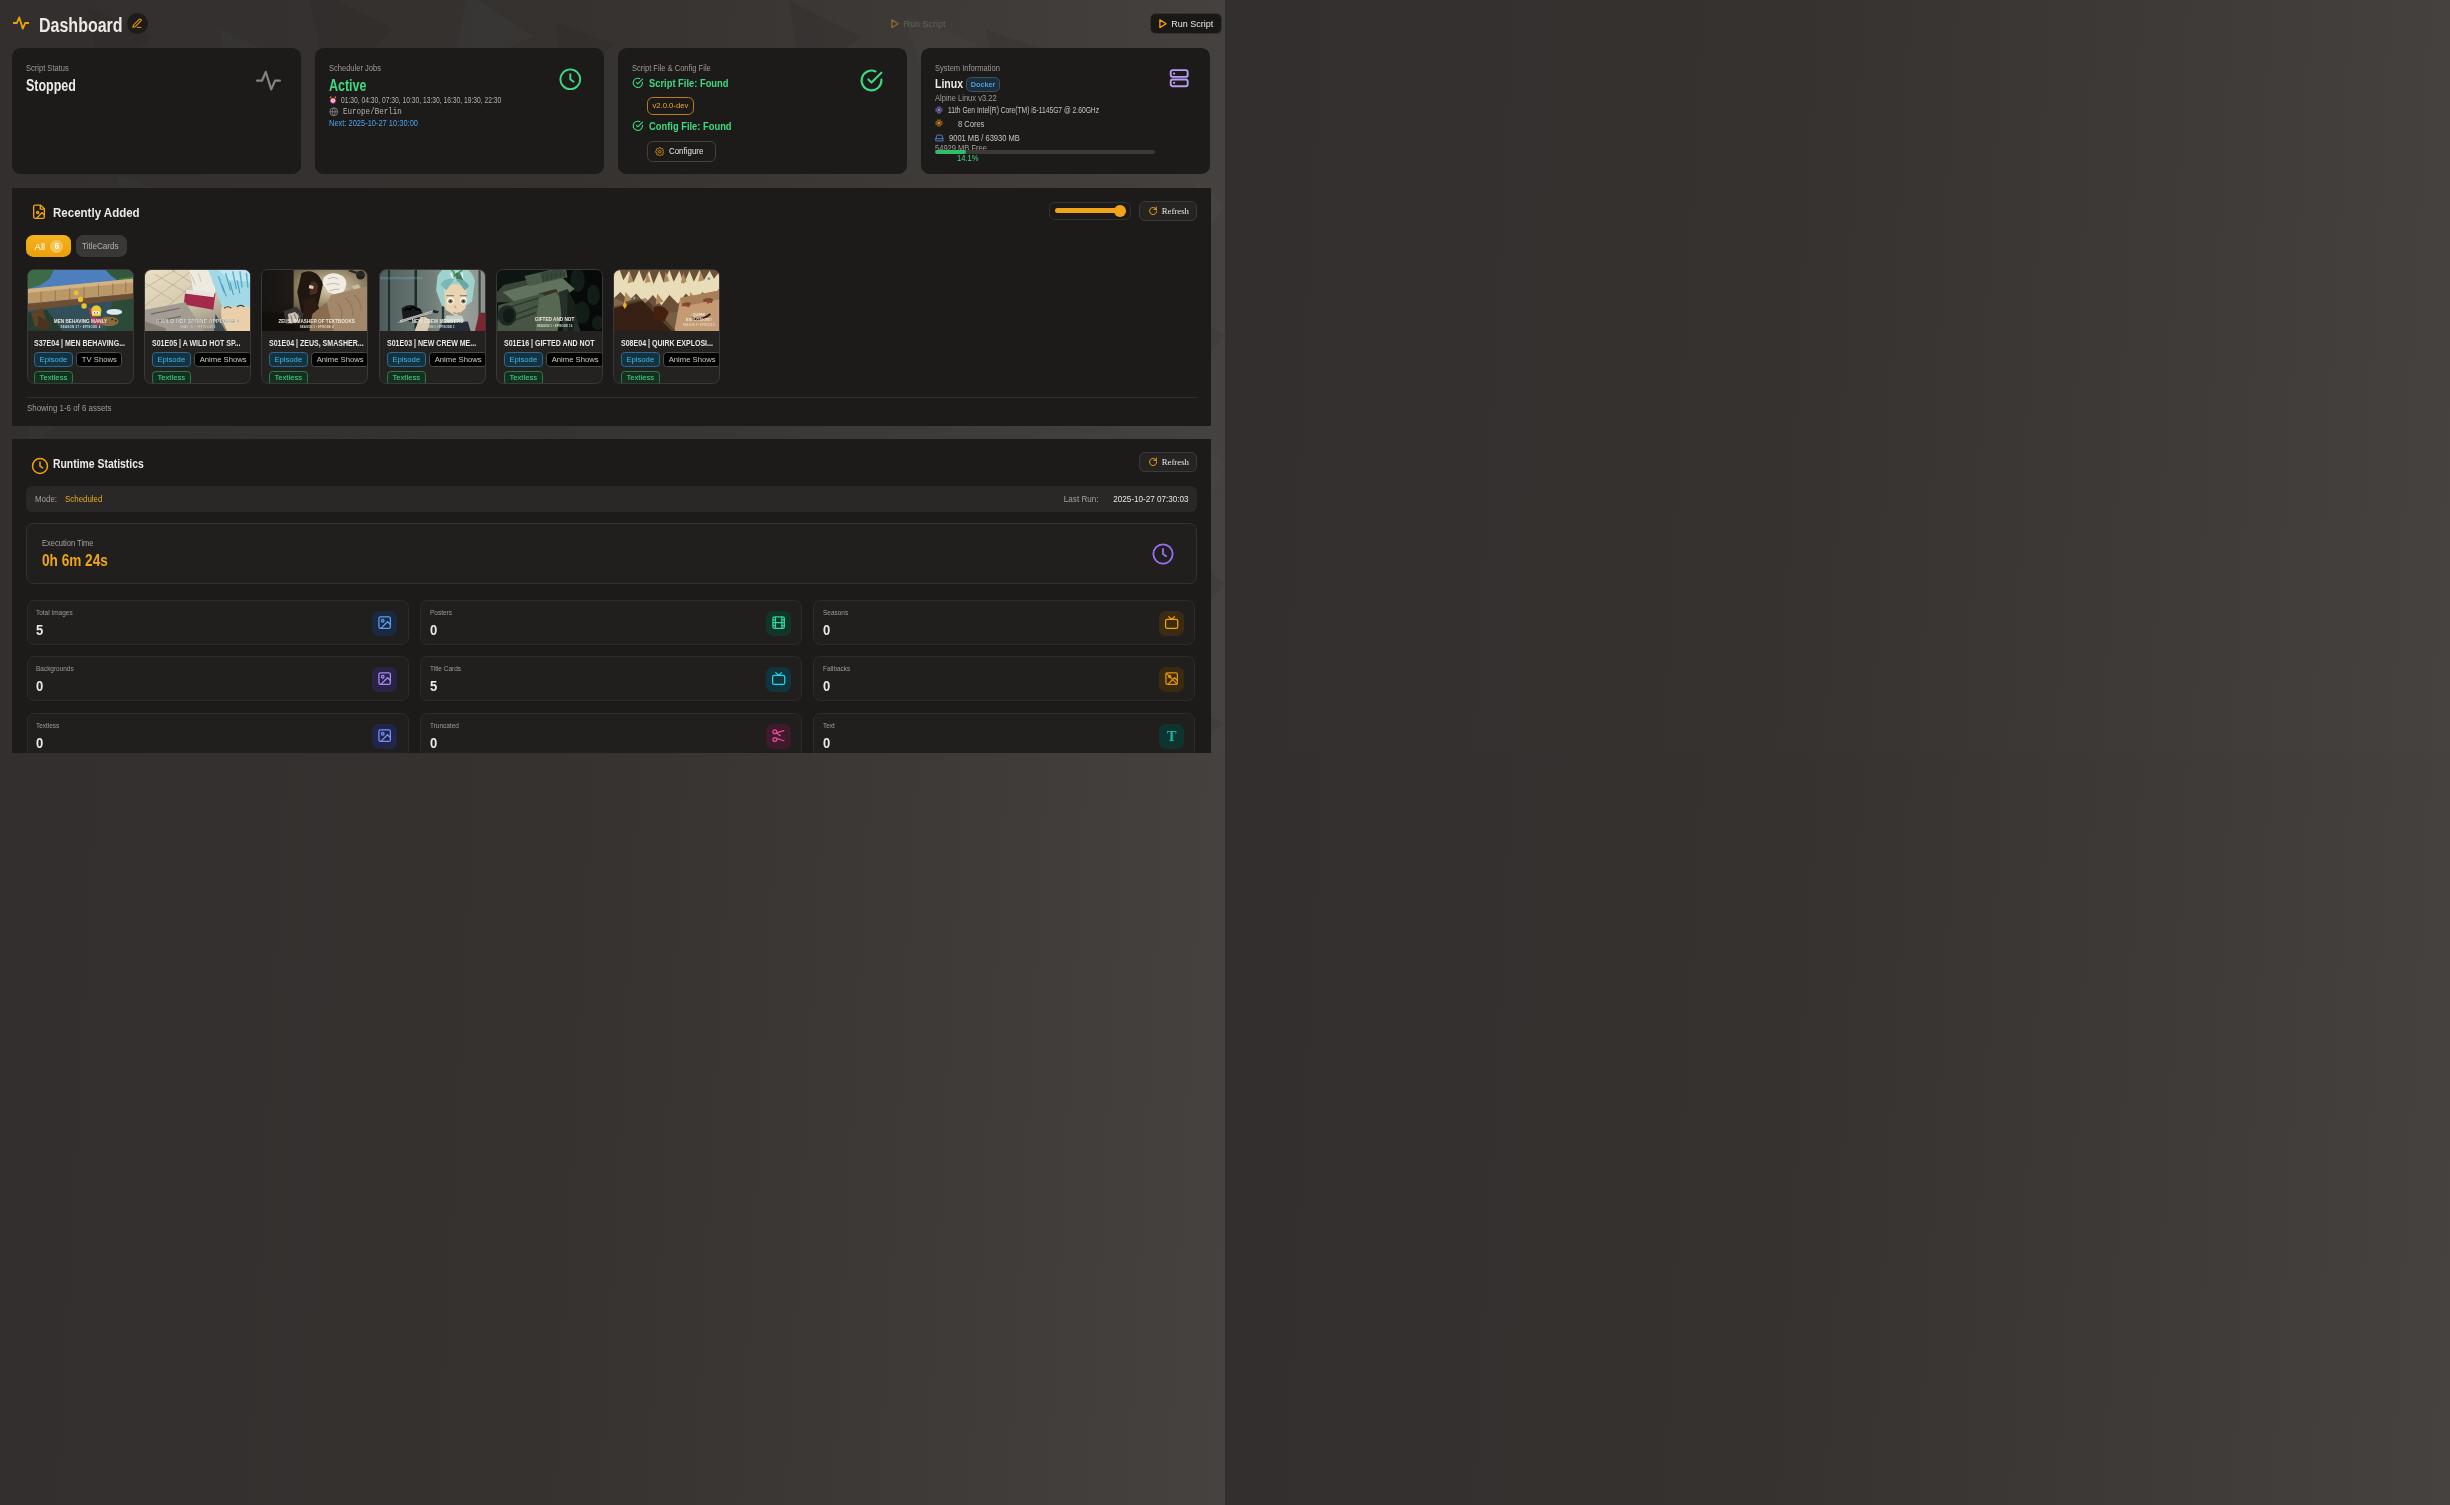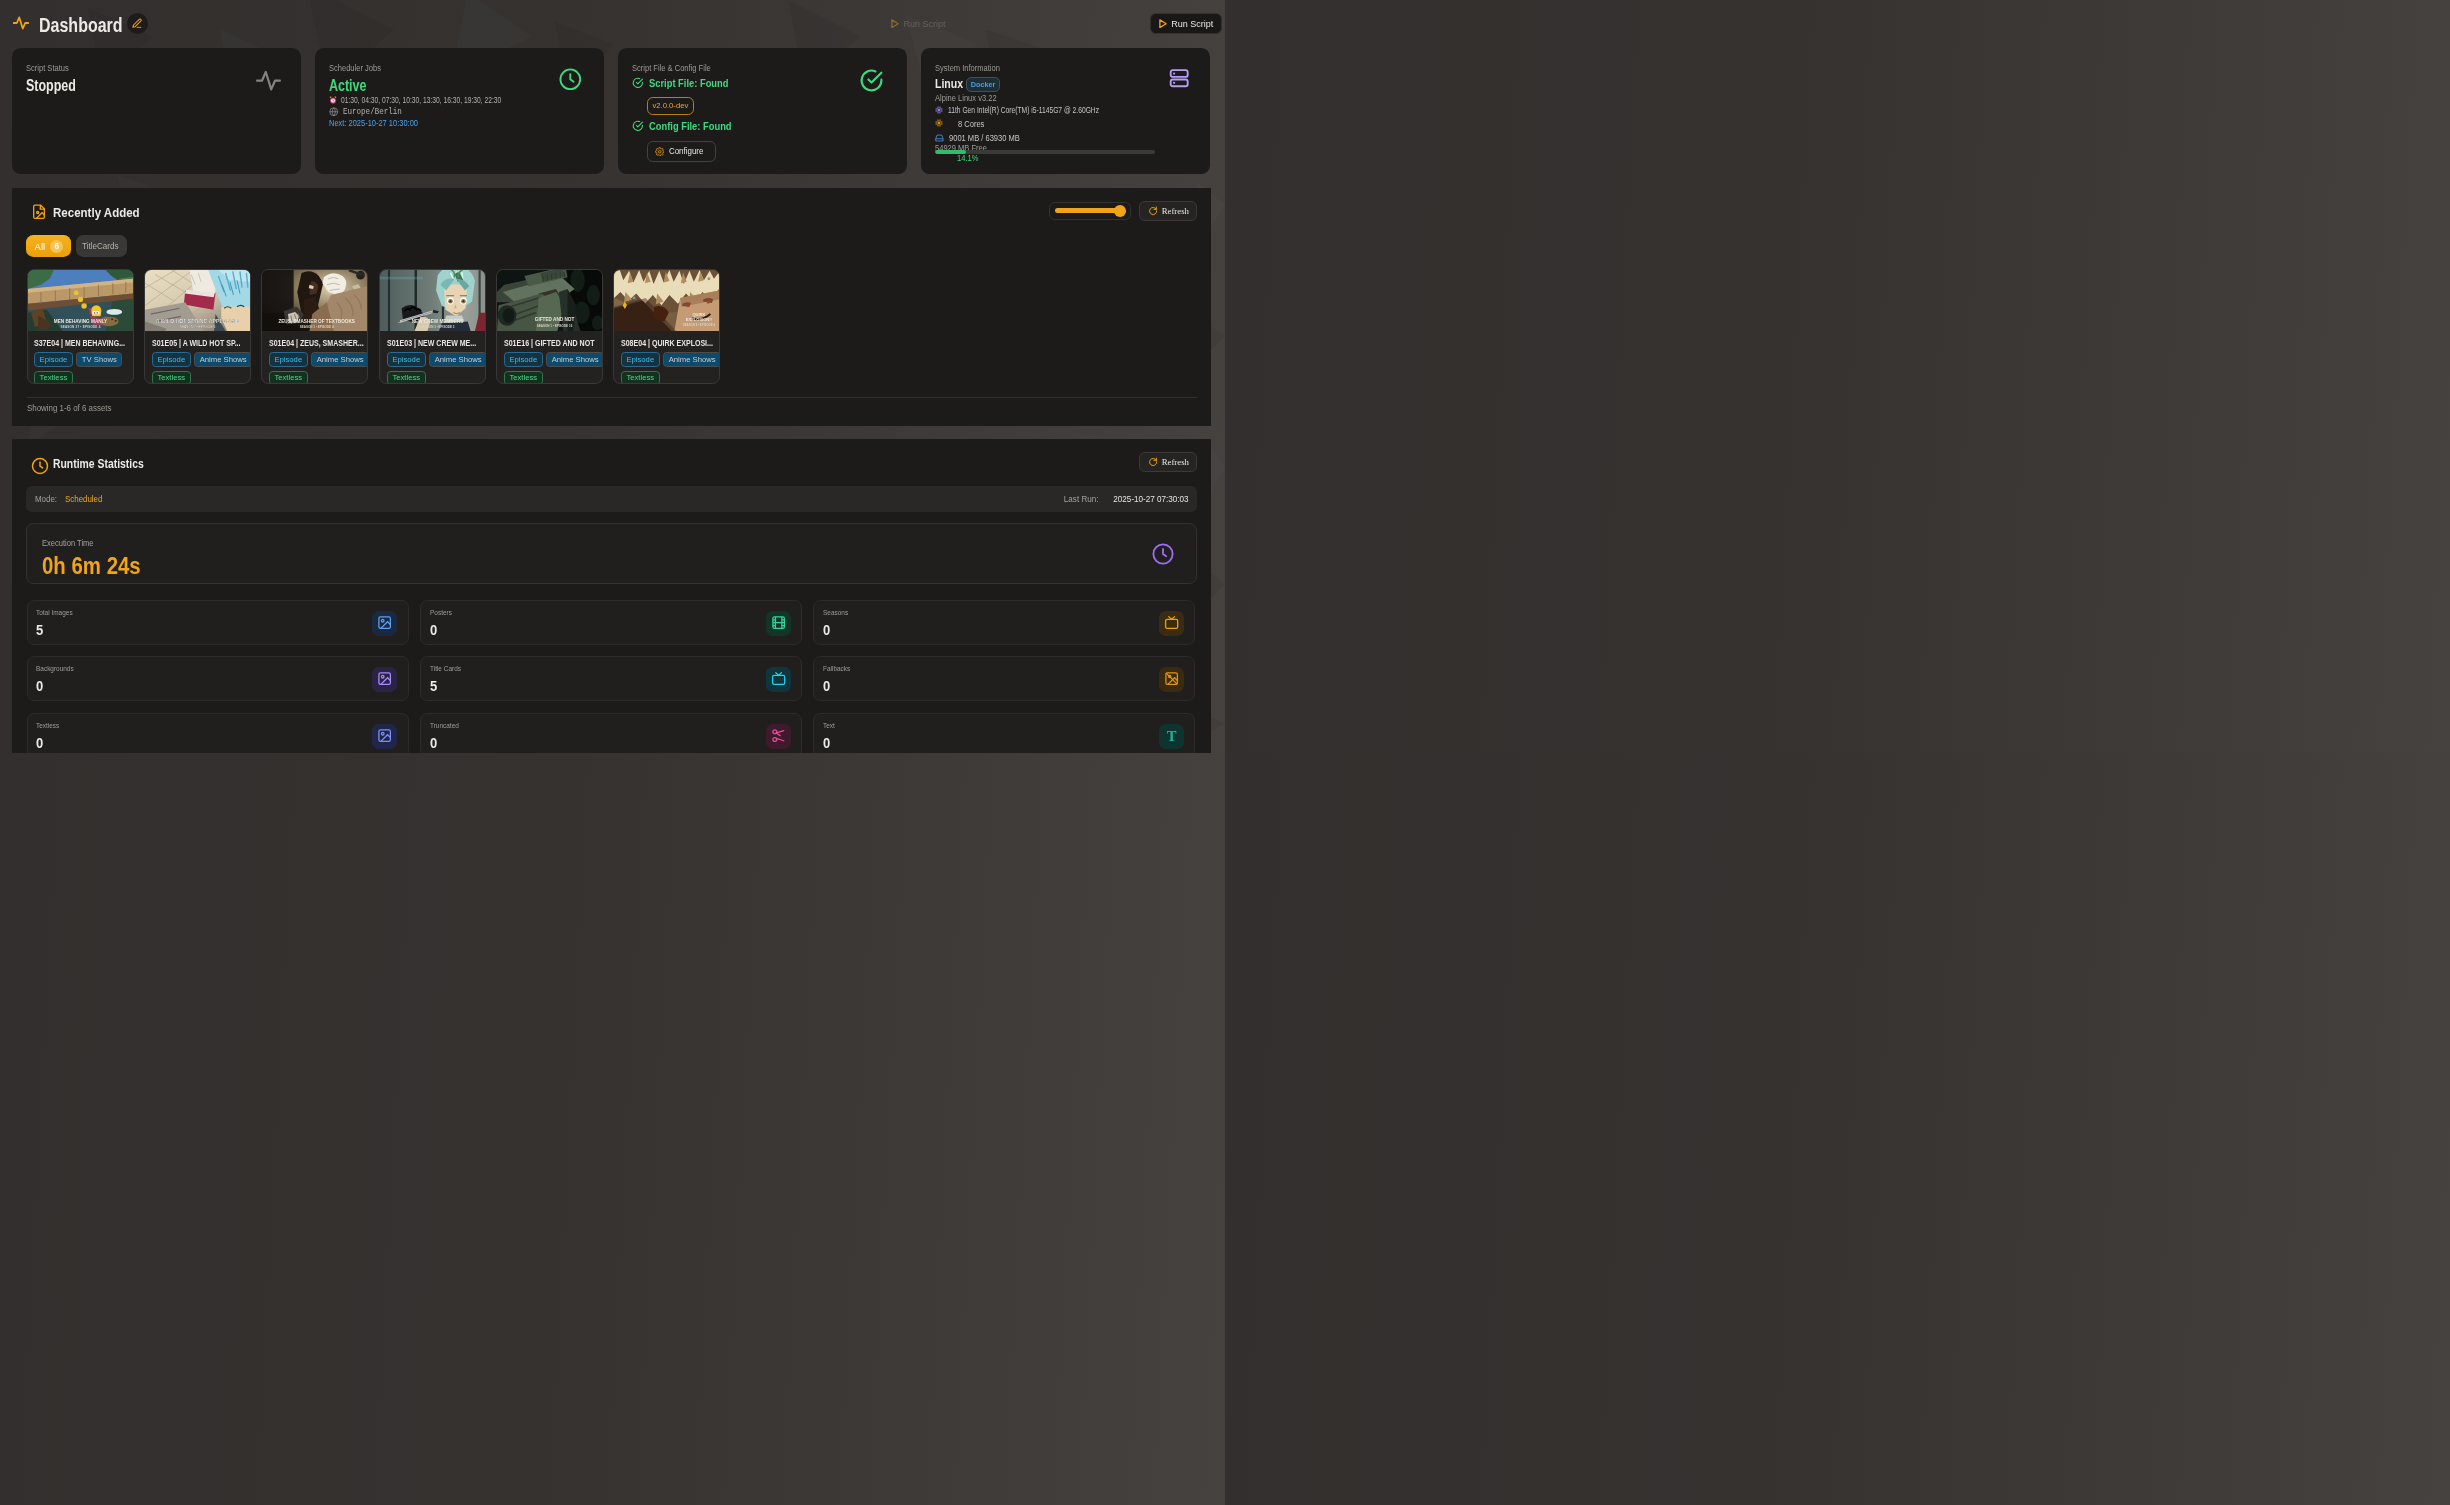--- a/index.html
+++ b/index.html
@@ -35,21 +35,21 @@
 #recent { left:12.4px; top:188px; width:1199px; height:238px; }
 #runtime { left:12.4px; top:439px; width:1199px; height:380px; }
 
 
 .asset { position:absolute; top:81px; width:107px; height:115px; background:#232221; border:0.7px solid #3a3938; border-radius:7.3px; overflow:hidden; }
 .asset .thumb { width:100%; height:61px; }
 .asset .atitle { margin:7.3px 6.6px 0 6.6px; font-size:8.8px; font-weight:bold; color:#e9e6e2; white-space:nowrap; transform:scaleX(0.8); transform-origin:0 50%; width:124px; }
 .brow { margin:3.7px 6.6px 0 6.6px; display:flex; gap:3.7px; }
 .badge { font-size:7.7px; line-height:1; padding:2.6px 4.4px; border-radius:3.7px; white-space:nowrap; }
 .b-ep   { color:#41b9e8; background:#14323f; border:0.7px solid #2a6a8f; }
-.b-cat  { color:#cfcbc6; background:#0c4a6e; border:0.7px solid #4e4c49; }
+.b-cat  { color:#cfcbc6; background:#000000; border:0.7px solid #4e4c49; }
 .b-less { color:#4cd787; background:#14301f; border:0.7px solid #2c7a4b; }
 
 
 .stat { position:absolute; width:382px; height:45px; background:#201f1e; border:0.7px solid #2d2c2b; border-radius:7.3px; }
 .stat .sl { position:absolute; left:8.8px; top:7.3px; font-size:7.7px; color:#a09c96; transform:scaleX(0.84); transform-origin:0 50%; white-space:nowrap; }
 .stat .sv { position:absolute; left:8.8px; top:20px; font-size:15.3px; font-weight:bold; color:#ece9e4; transform:scaleX(0.85); transform-origin:0 50%; }
 .sicon { position:absolute; right:10.2px; top:9.5px; width:25px; height:25px; border-radius:6.6px; display:flex; align-items:center; justify-content:center; }
 
 .refreshbtn { position:absolute; width:58px; height:20.4px; background:#252423; border:0.7px solid #3b3a38; border-radius:5.8px; display:flex; align-items:center; justify-content:center; gap:4.4px; font-size:8.8px; color:#e9e6e1;font-family:Liberation Serif, serif; }
 </style>
@@ -525,21 +525,21 @@
     <span>Refresh</span>
   </div>
   <div class="abs" style="left:14px;top:47px;width:1171px;height:26px;background:#292827;border-radius:5.8px;display:flex;align-items:center;padding:0 8.8px;font-size:10.2px;">
     <span class="nl" style="color:#a5a19b;font-size:8.8px;">Mode:</span>
     <span class="nl" style="color:#eda81f;margin-left:5.8px;font-size:8.8px;">Scheduled</span>
     <span class="nr" style="margin-left:auto;color:#a5a19b;font-size:9px;">Last Run:</span>
     <span class="nr" style="color:#e8e5e0;margin-left:6.6px;font-size:9px;">2025-10-27 07:30:03</span>
   </div>
   <div class="abs" style="left:14px;top:84px;width:1171px;height:61px;background:#201f1e;border:0.7px solid #343230;border-radius:7.3px;padding:14px 14.6px;">
     <div style="font-size:8.4px;color:#a5a19b;"><span class="nl">Execution Time</span></div>
-    <div style="font-size:24px;font-weight:bold;color:#f0a517;margin-top:4.4px;"><span class="nm">0h 6m 24s</span></div>
+    <div style="font-size:16px;font-weight:bold;color:#f0a517;margin-top:4.4px;"><span class="nm">0h 6m 24s</span></div>
     <svg class="abs" style="right:22px;top:19px;" width="22" height="22" viewBox="0 0 24 24" fill="none" stroke="#9c6ef5" stroke-width="2" stroke-linecap="round">
         <circle cx="12" cy="12" r="10.5"></circle>
         <path d="M12 6.5V12l3.5 2.5"></path>
       </svg>
   </div>
 
   <div class="stat" style="left:14.2px;top:161px;">
     <div class="sl">Total Images</div>
       <div class="sv">5</div>
     <div class="sicon" style="background:#1a2940;">

